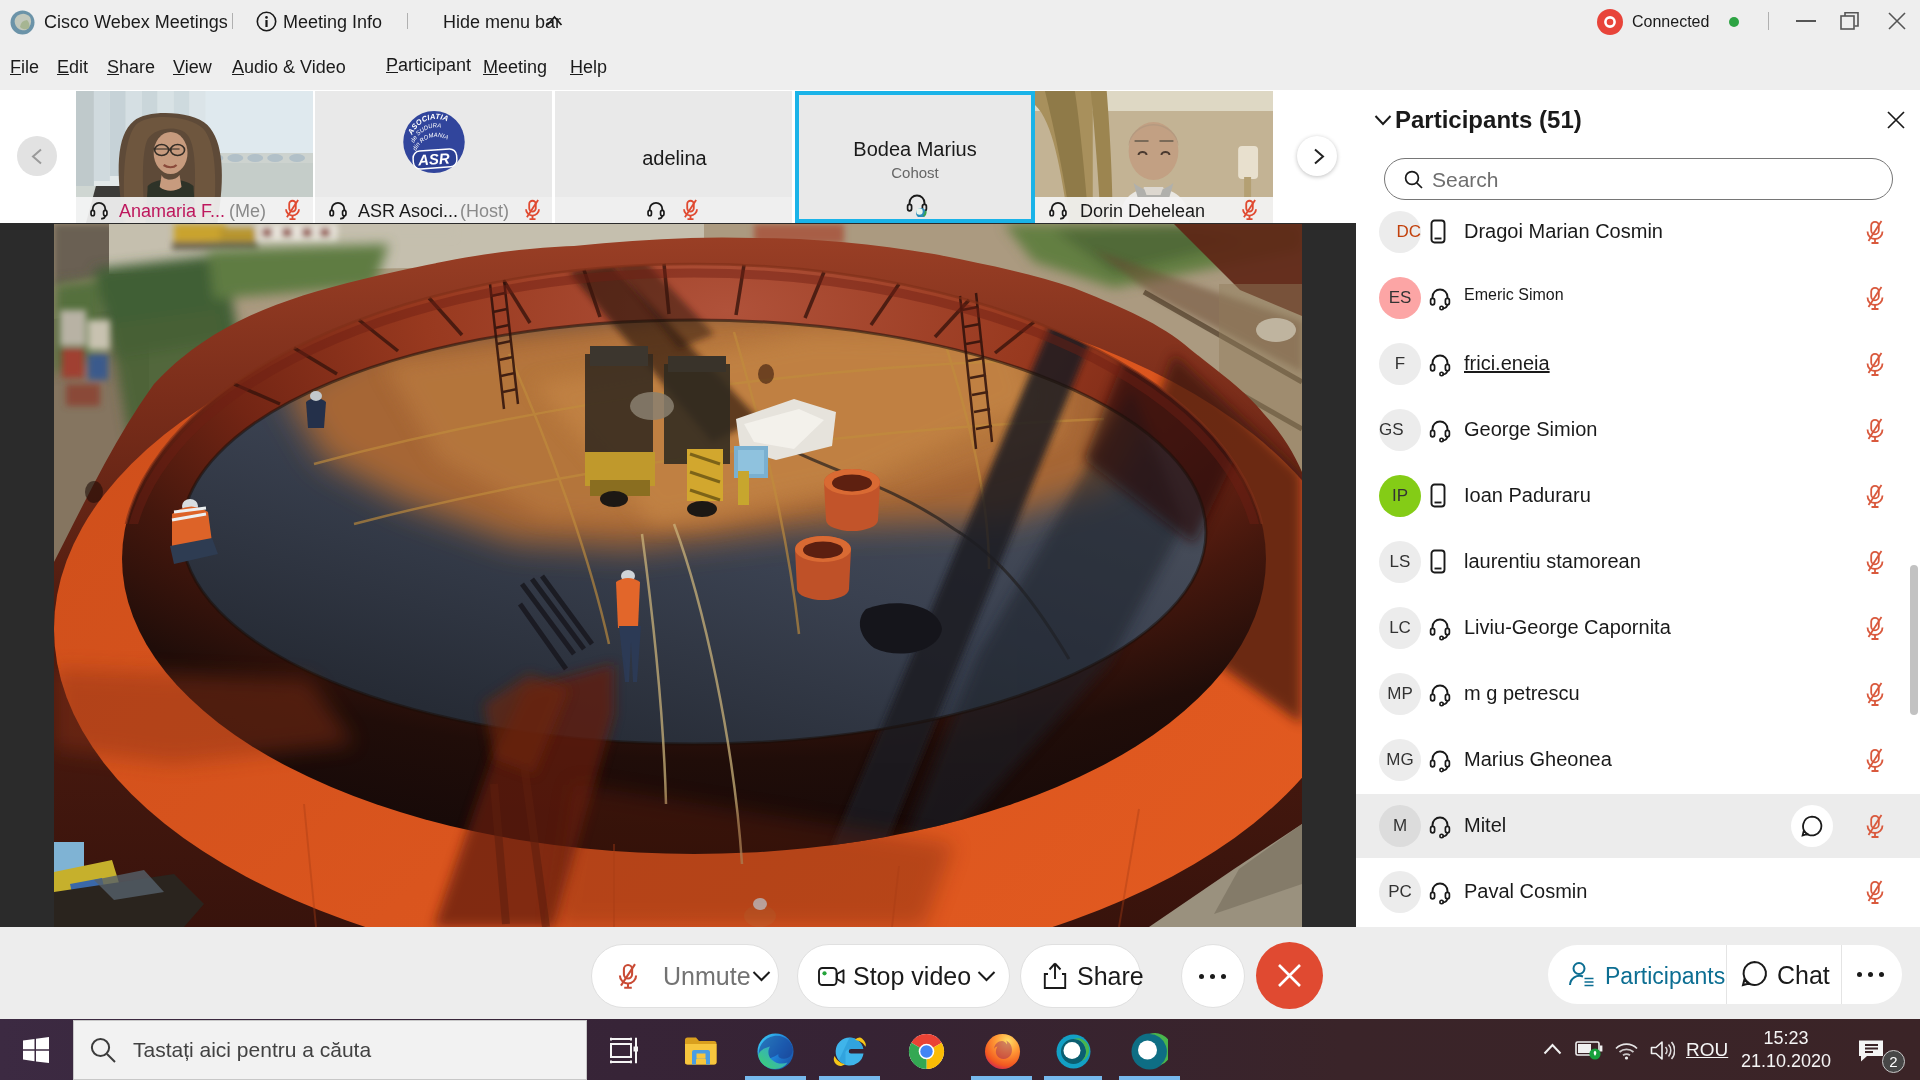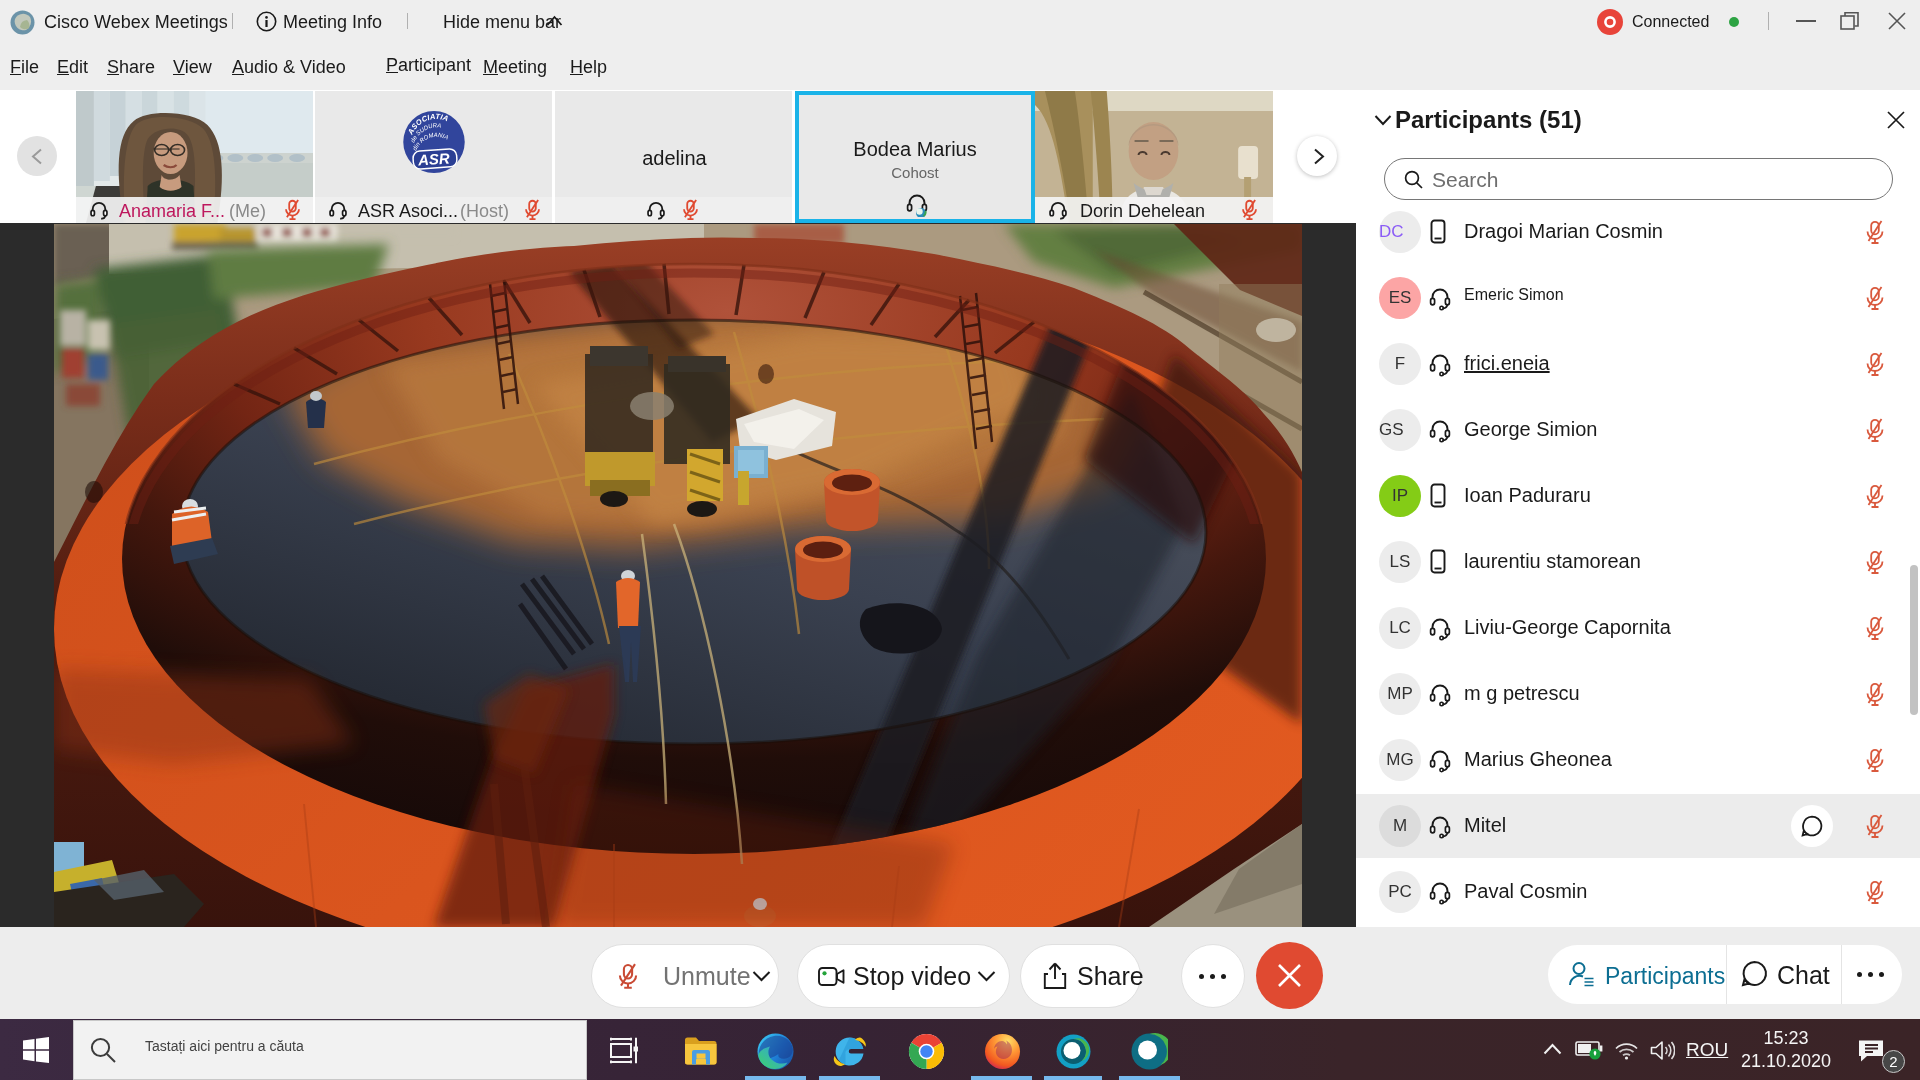--- a/index.html
+++ b/index.html
@@ -453,21 +453,21 @@
   <svg class="abs" style="left:531px;top:21px;" width="18" height="18" viewBox="0 0 18 18">
       <path d="M1 1 L17 17 M17 1 L1 17" stroke="#1a1a1a" stroke-width="1.7"></path>
     </svg>
   <div class="abs" style="left:28px;top:68px;width:509px;height:42px;border:1px solid #767676;border-radius:21px;background:#fff;"></div>
   <svg class="abs" style="left:48px;top:80px;" width="19" height="19" viewBox="0 0 19 19">
     <circle cx="8" cy="8" r="6.4" fill="none" stroke="#1a1a1a" stroke-width="1.7"></circle>
     <path d="M12.8 12.8 L18 18" stroke="#1a1a1a" stroke-width="1.7"></path>
   </svg>
   <div class="abs" style="left:76px;top:78px;font-size:21px;color:#6e6e6e;">Search</div>
   <div id="rows">
-  <div class="abs" style="left:23px;top:121px;width:42px;height:42px;border-radius:50%;background:#ececec;text-align:left;line-height:42px;font-size:17px;color:#8b5cf6;">DC</div>
+  <div class="abs" style="left:23px;top:121px;width:42px;height:42px;border-radius:50%;background:#ececec;text-align:right;line-height:42px;font-size:17px;color:#c2410c;">DC</div>
   <svg class="abs" style="left:71px;top:129px;" width="22" height="26" viewBox="0 0 22 26">
         <rect x="4.5" y="1.5" width="13" height="22" rx="3" fill="none" stroke="#1a1a1a" stroke-width="1.9"></rect>
         <path d="M7.5 19.5 h7" stroke="#1a1a1a" stroke-width="1.9"></path>
       </svg>
   <div class="abs" style="left:108px;top:130px;font-size:20px;color:#1a1a1a;white-space:nowrap;">Dragoi Marian Cosmin</div>
   <svg class="abs" style="left:508px;top:130px;" width="22" height="25" viewBox="0 0 22 25">
         <g stroke="#d9593d" stroke-width="1.8" fill="none">
           <rect x="7.2" y="1.8" width="7.6" height="12.5" rx="3.8"></rect>
           <path d="M3.5 11.5 a7.5 7.5 0 0 0 15 0"></path>
           <path d="M11 19 V23 M7.5 23 H14.5"></path>
@@ -717,21 +717,21 @@
         <path d="M0 13.8 H11.5 V24.2 L0 22.6Z"></path>
         <path d="M13 13.8 H26 V26 L13 24.4Z"></path>
       </g>
   </svg>
 
   <div class="abs" style="left:73px;top:1px;width:514px;height:60px;background:#f2f2f2;border:1px solid #c8c8c8;"></div>
   <svg class="abs" style="left:90px;top:18px;" width="26" height="26" viewBox="0 0 26 26">
     <circle cx="10.5" cy="10.5" r="8.6" fill="none" stroke="#3c3c3c" stroke-width="2"></circle>
     <path d="M17 17 L25 25" stroke="#3c3c3c" stroke-width="2"></path>
   </svg>
-  <div class="abs" style="left:133px;top:19px;font-size:14px;color:#424242;margin-left:12px;">Tastați aici pentru a căuta</div>
+  <div class="abs" style="left:133px;top:19px;font-size:21px;color:#424242;">Tastați aici pentru a căuta</div>
 
   <svg class="abs" style="left:610px;top:18px;" width="28" height="27" viewBox="0 0 28 27">
     <g stroke="#f5f5f5" stroke-width="2" fill="none">
       <path d="M1 3.5 V0.8 M1 2 H21 M21 3.5 V0.8"></path>
       <rect x="1" y="7" width="20" height="13"></rect>
       <path d="M1 26.2 V23.5 M1 25 H21 M21 26.2 V23.5"></path>
       <path d="M26 0.8 V26.2"></path>
     </g>
     <rect x="23.5" y="9.5" width="5" height="5" fill="#f5f5f5"></rect>
   </svg>

